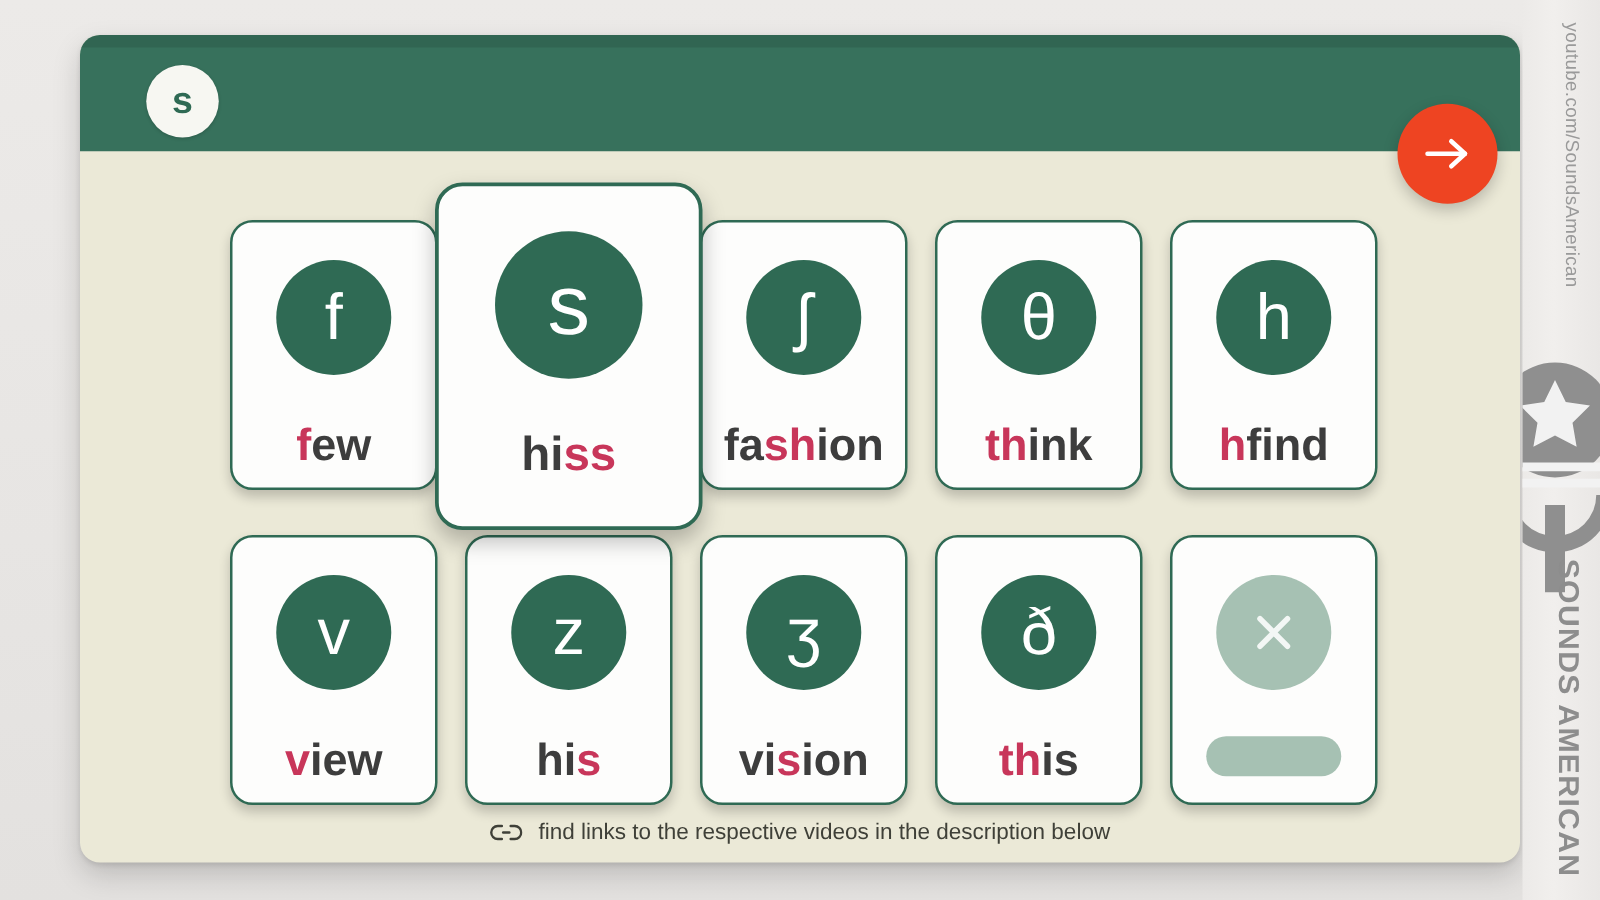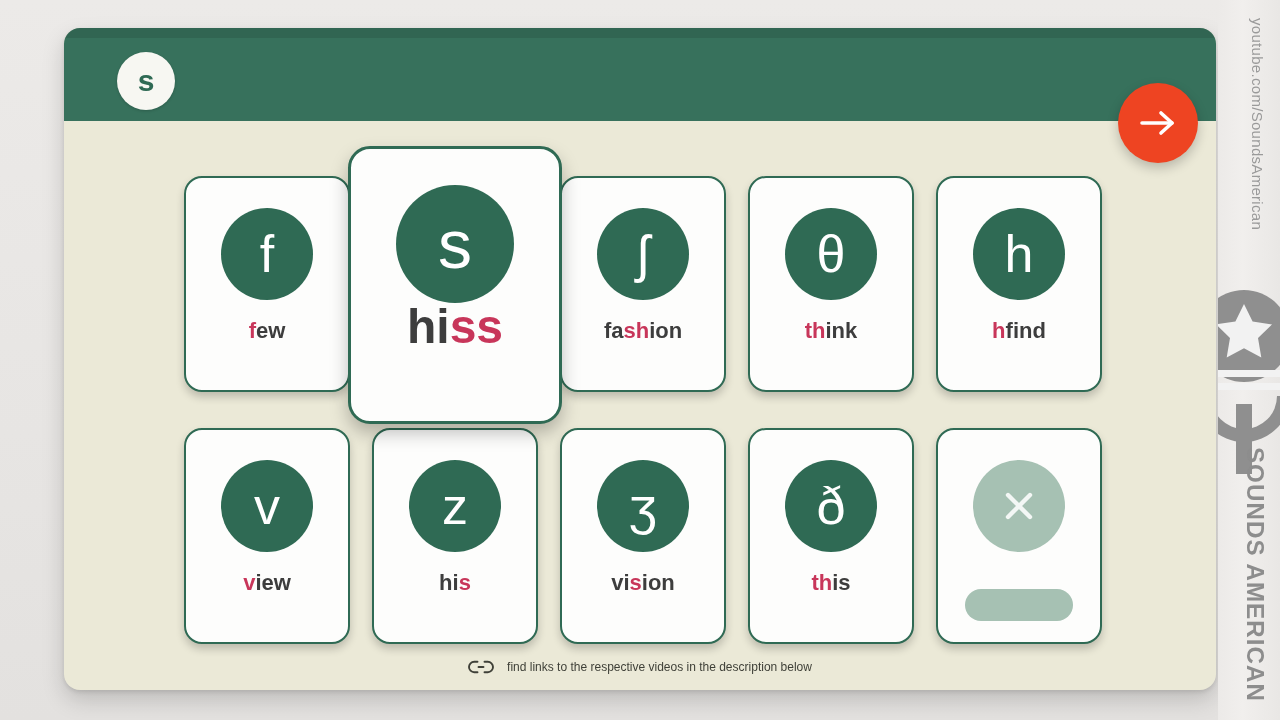--- a/index.html
+++ b/index.html
@@ -130,41 +130,42 @@
     width: 166px;
     height: 216px;
   }
   .card.normal .bubble {
     width: 92px;
     height: 92px;
     font-size: 52px;
     margin-top: 30px;
   }
   .card.normal .word {
-    font-size: 22px;
-    margin-top: 20px;
+    font-size: 36px;
+    margin-top: 38px;
   }
 
   
   .card.selected {
     width: 214px;
     height: 278px;
     border-width: 3px;
     border-radius: 22px;
     box-shadow: 0 9px 18px rgba(0,0,0,0.25);
     z-index: 20;
   }
   .card.selected .bubble {
     width: 118px;
     height: 118px;
     font-size: 68px;
     margin-top: 36px;
   }
   .card.selected .word {
-    font-size: 48px;
+    font-size: 38px;
+    margin-top: 42px;
   }
 
   
   .card.locked .bubble-disabled {
     width: 92px;
     height: 92px;
     border-radius: 50%;
     background: #a6c1b3;
     margin-top: 30px;
     display: flex;
@@ -183,21 +184,21 @@
   #footer-note {
     position: absolute;
     left: 0;
     bottom: 14px;
     width: 100%;
     display: flex;
     align-items: center;
     justify-content: center;
     gap: 13px;
     color: #3f4038;
-    font-size: 12px;
+    font-size: 18px;
   }
   #link-icon { display: block; }
 
   
   #rail {
     position: absolute;
     right: 0; top: 0;
     width: 62px;
     height: 720px;
     background: linear-gradient(90deg, #eceae8 0%, #f1efed 40%, #e9e7e5 100%);

